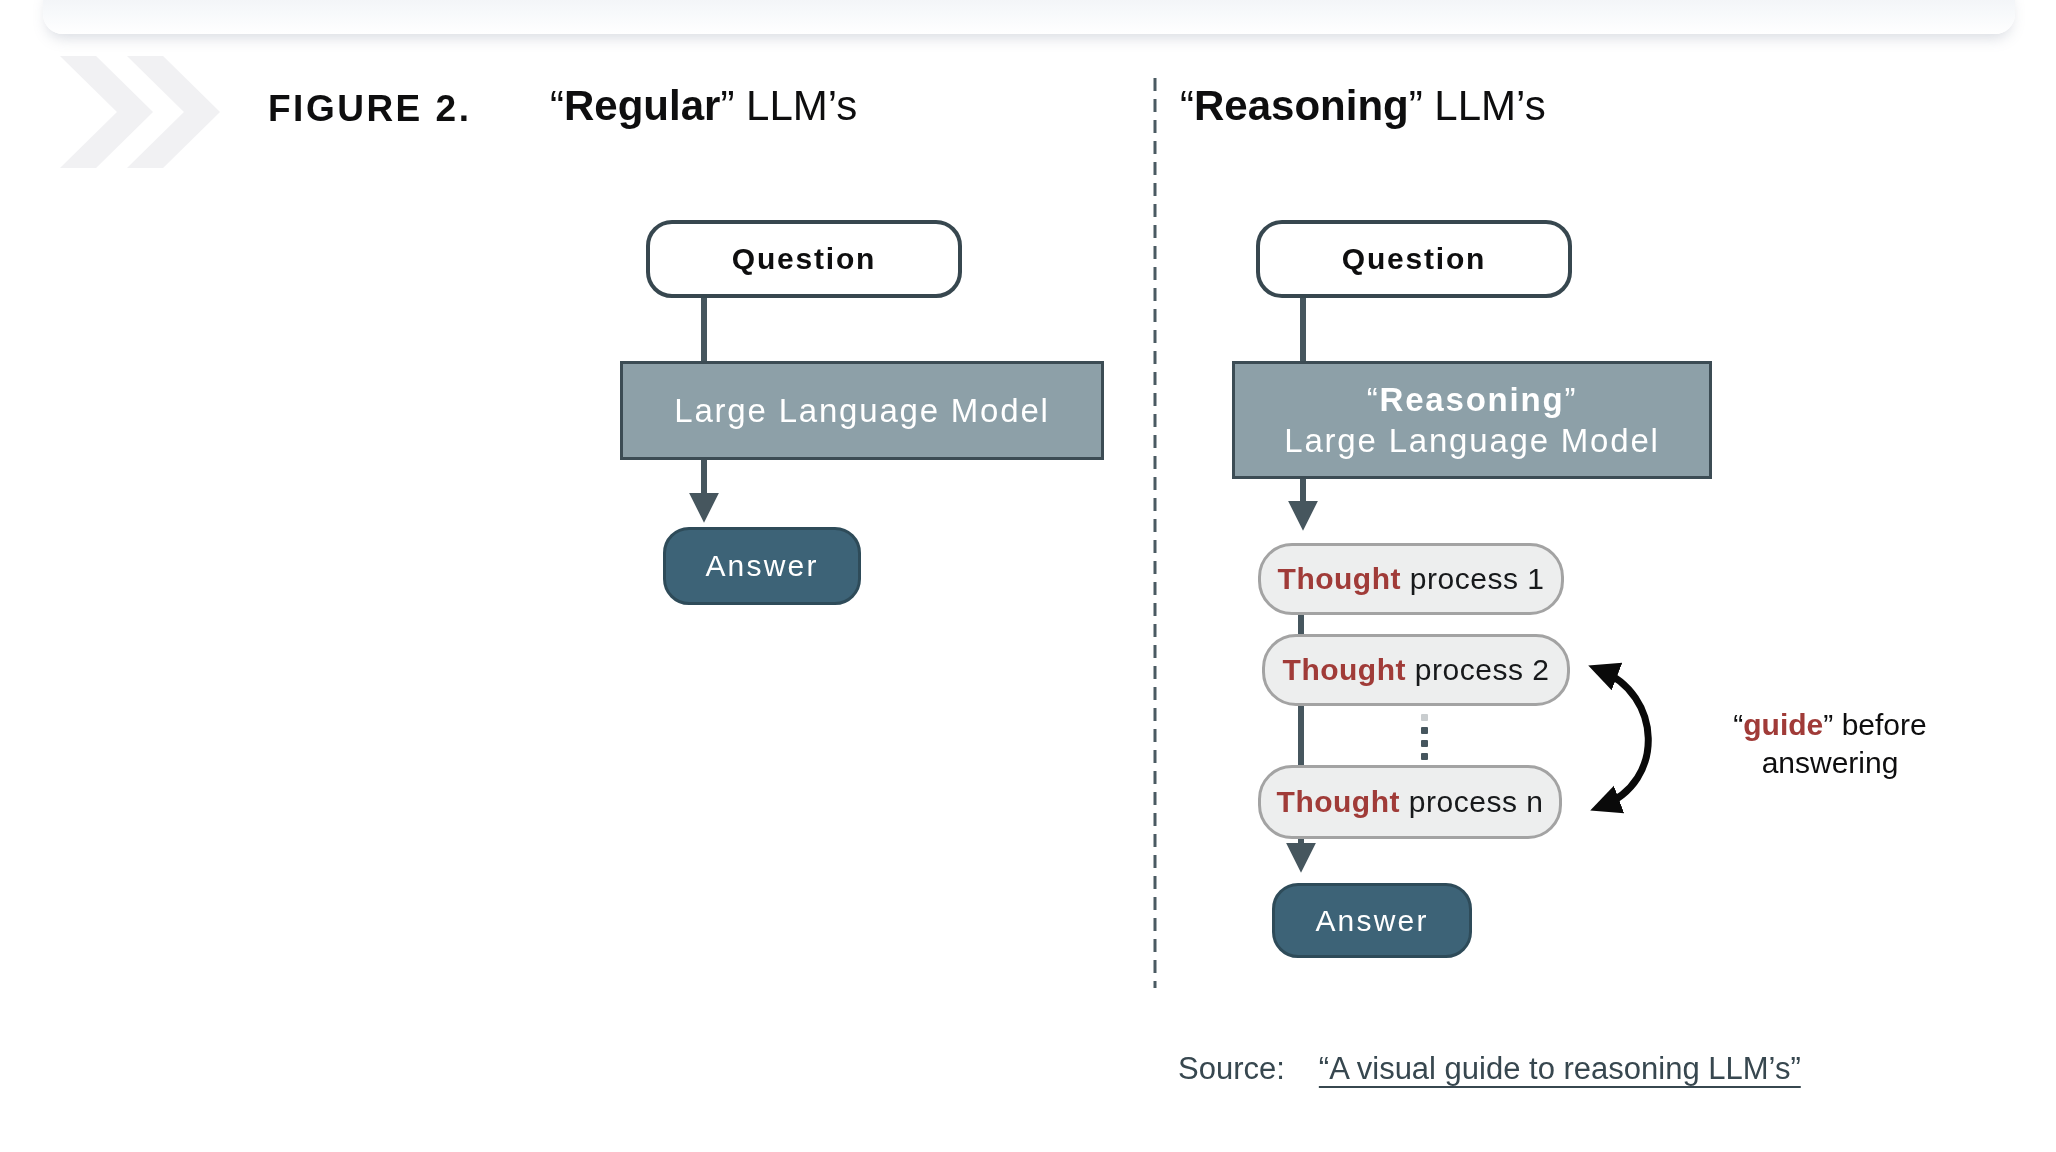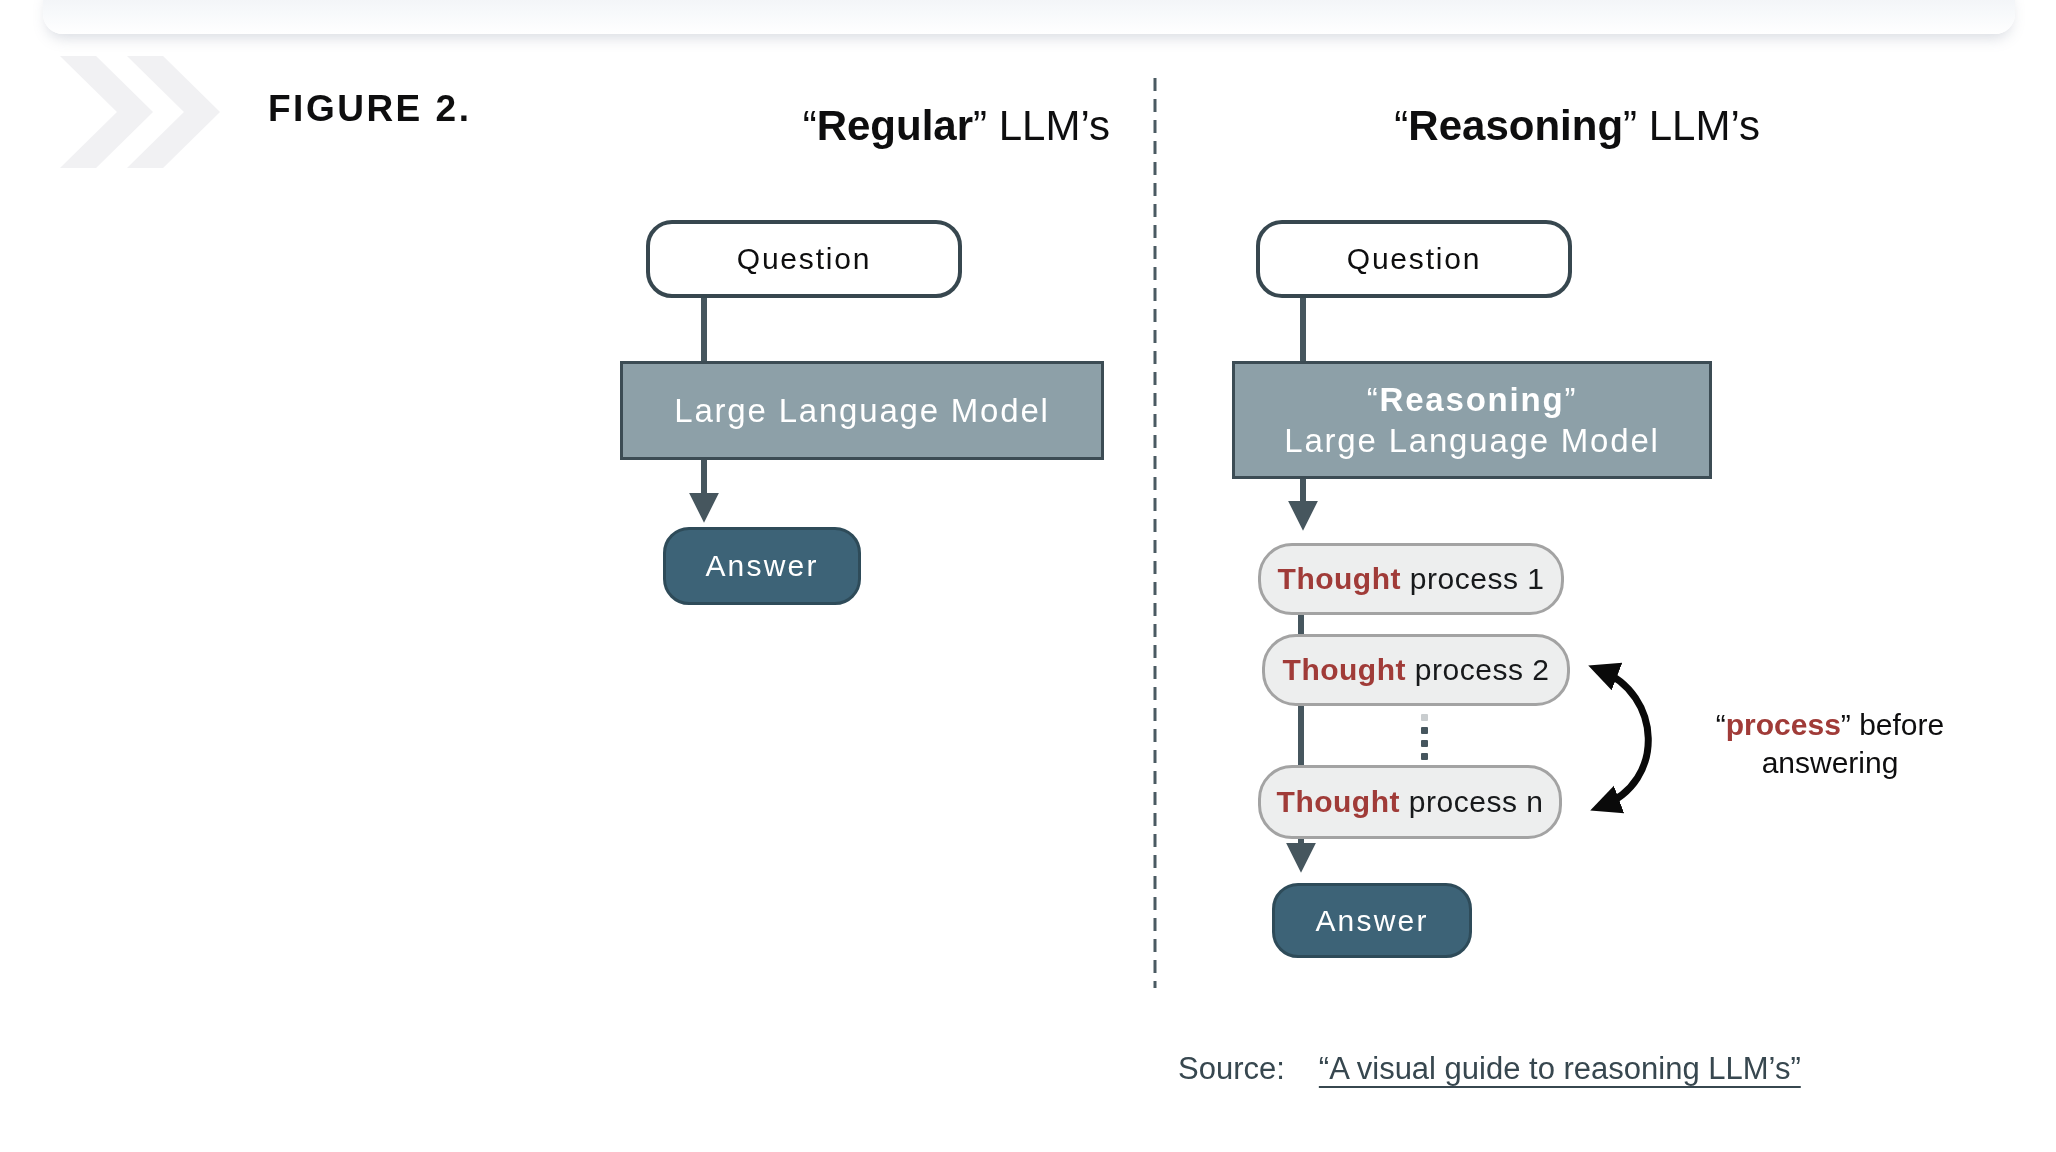--- a/index.html
+++ b/index.html
@@ -19,29 +19,29 @@
     box-shadow:0 8px 14px -4px rgba(130,140,160,0.30);
   }
   
   .chevron-wrap{position:absolute;left:60px;top:56px;width:160px;height:112px;}
   
   .figure-label{
     position:absolute;left:268px;top:88px;
     font-size:37px;font-weight:700;letter-spacing:2.5px;color:#0e0e0f;
   }
   
-  .heading{position:absolute;top:82px;font-size:42px;color:#0e0e0f;text-align:right;white-space:nowrap;margin-top:20px;}
+  .heading{position:absolute;top:82px;font-size:42px;color:#0e0e0f;text-align:left;white-space:nowrap;}
   .heading b{font-weight:700;}
   .heading-left{left:550px;width:560px;}
   .heading-right{left:1180px;width:580px;}
   
   .box{position:absolute;display:flex;align-items:center;justify-content:center;box-sizing:border-box;text-align:center;}
   .question-box{
     background:#ffffff;border:4px solid #37474f;border-radius:26px;
-    font-weight:400;font-size:30px;letter-spacing:1.8px;color:#0e0e0f;
+    font-weight:700;font-size:30px;letter-spacing:1.8px;color:#0e0e0f;
   }
   .llm-box{
     background:#8da0a8;border:3px solid #3c4c54;color:#ffffff;
     font-size:33px;letter-spacing:1.8px;line-height:41px;
   }
   .llm-box b{font-weight:700;}
   .answer-box{
     background:#3d6377;border:3px solid #2e4b59;border-radius:26px;
     color:#ffffff;font-size:30px;letter-spacing:2.2px;
   }
@@ -158,21 +158,21 @@
 
   <div class="box thought-box" style="left:1258px;top:765px;width:304px;height:74px;">
       <span><b>Thought</b><span> process n</span></span>
     </div>
 
   <div class="box answer-box" style="left:1272px;top:883px;width:200px;height:75px;">
       <span>Answer</span>
     </div>
 
   <div class="annotation">
-    <div><span>“</span><b>process</b><span>”</span><span> before</span></div>
+    <div><span>“</span><b>guide</b><span>”</span><span> before</span></div>
     <div>answering</div>
   </div>
 
   <div class="source-line">
     <span class="src-label">Source:</span>
     <a>“A visual guide to reasoning LLM’s”</a>
   </div>
 
 </div>
 

